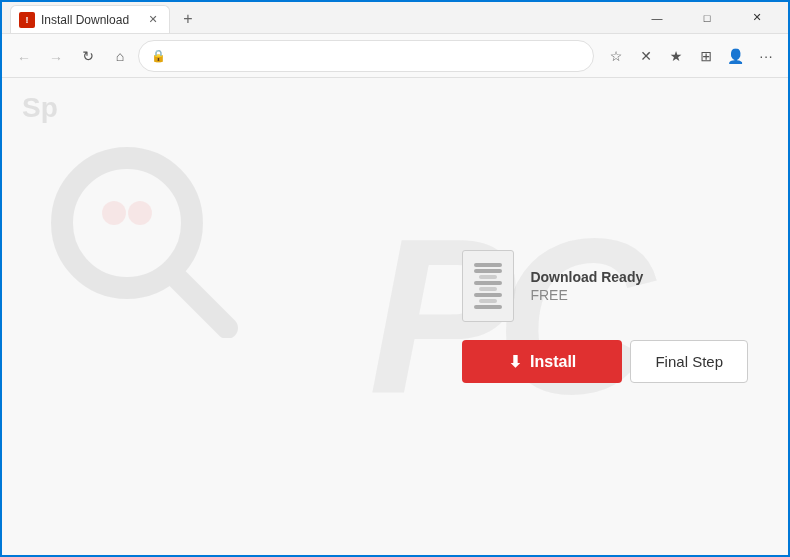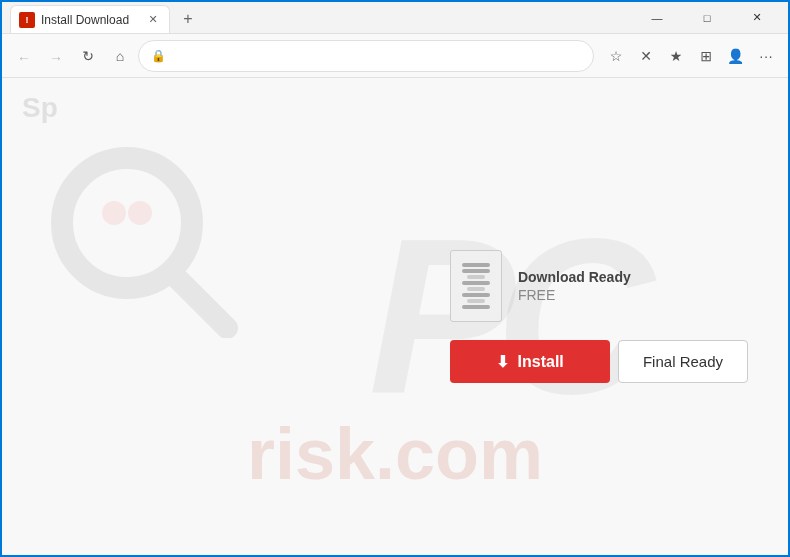--- a/index.html
+++ b/index.html
@@ -415,21 +415,20 @@
       <div class="addr-action-btn">👤</div>
       <div class="addr-action-btn">···</div>
     </div>
   </div>
 
   <div class="page-content">
 
     <div class="watermark-container">
       <div class="watermark-sp">Sp</div>
       <div class="watermark-pc">PC</div>
-      <div class="watermark-risk">risk.com</div>
     </div>
 
     <svg class="magnifier-watermark" viewBox="0 0 200 200" xmlns="http://www.w3.org/2000/svg">
       <circle cx="85" cy="85" r="65" fill="none" stroke="#888" stroke-width="22"></circle>
       <line x1="135" y1="140" x2="185" y2="190" stroke="#888" stroke-width="22" stroke-linecap="round"></line>
 
       <circle cx="72" cy="75" r="12" fill="#e88"></circle>
       <circle cx="98" cy="75" r="12" fill="#e88"></circle>
     </svg>
 
@@ -452,20 +451,20 @@
             <span class="download-free-text">FREE</span>
           </div>
         </div>
 
         <div class="buttons-row">
           <button class="btn-download">
             <span class="download-arrow">⬇</span>
             <span>Install</span>
           </button>
           <button class="btn-final-step">
-            <span>Final Ready</span>
+            <span>Final Step</span>
           </button>
         </div>
       </div>
     </div>
 
   </div>
 </div>
 
 </body></html>

